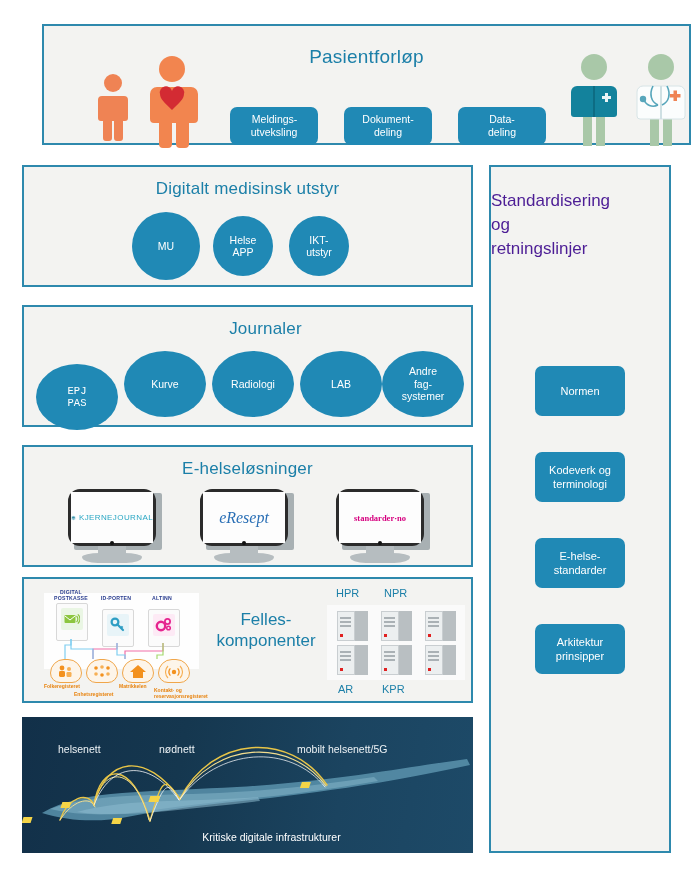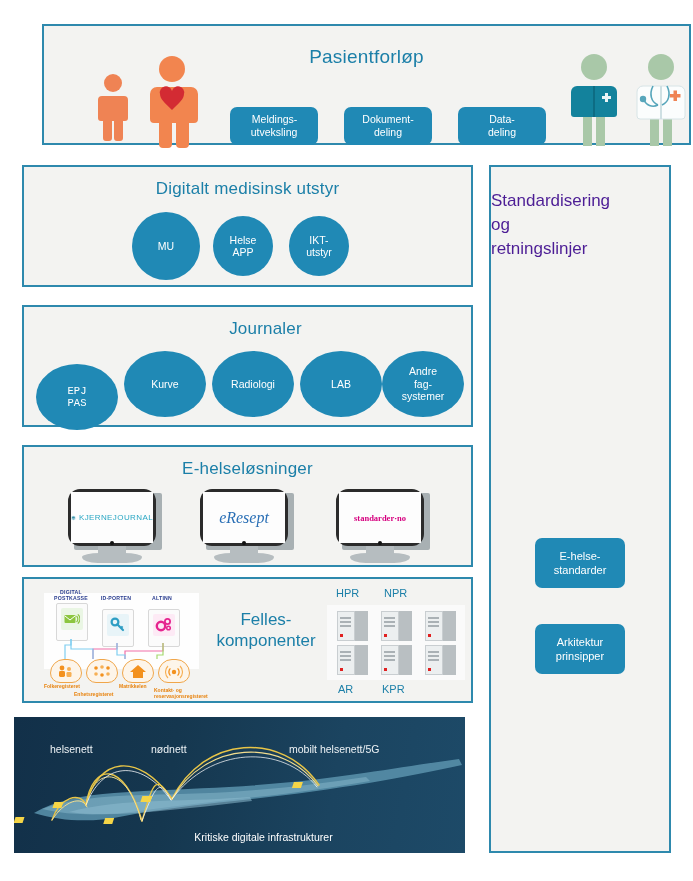--- a/index.html
+++ b/index.html
@@ -181,21 +181,21 @@
   }
   .srv-led {
     position: absolute; left: 3px; top: 23px; width: 3px; height: 3px; background: #e02020;
   }
   .srv-lbl {
     position: absolute; color: #1b7fa8; font-size: 11px;
   }
 
   
   #sec-map {
-    position: absolute; left: 14px; top: 717px; width: 451px; height: 136px;
+    position: absolute; left: 22px; top: 717px; width: 451px; height: 136px;
     background: linear-gradient(100deg,#123049 0%,#15374f 35%,#1b4460 70%,#1d4a68 100%);
     overflow: hidden;
   }
   .map-lbl {
     position: absolute; color: #eef3f6; font-size: 10.5px;
   }
   #map-caption {
     position: absolute; left: 0; right: 0; bottom: 10px;
     text-align: center; color: #ffffff; font-size: 10.5px; margin-left: 48px;
   }
@@ -510,17 +510,20 @@
   <div class="map-lbl" style="left:275px; top:26px;">mobilt helsenett/5G</div>
 
   <div id="map-caption">Kritiske digitale infrastrukturer</div>
 </div>
 
 <div class="panel" id="sec-std">
   <div id="std-title">Standardisering
 og
 retningslinjer</div>
 
+  <div class="pill" style="left:44px; top:199px; width:90px; height:50px;">Normen</div>
+  <div class="pill" style="left:44px; top:285px; width:90px; height:50px;">Kodeverk og
+terminologi</div>
   <div class="pill" style="left:44px; top:371px; width:90px; height:50px;">E-helse-
 standarder</div>
   <div class="pill" style="left:44px; top:457px; width:90px; height:50px;">Arkitektur
 prinsipper</div>
 </div>
 
 </body></html>

